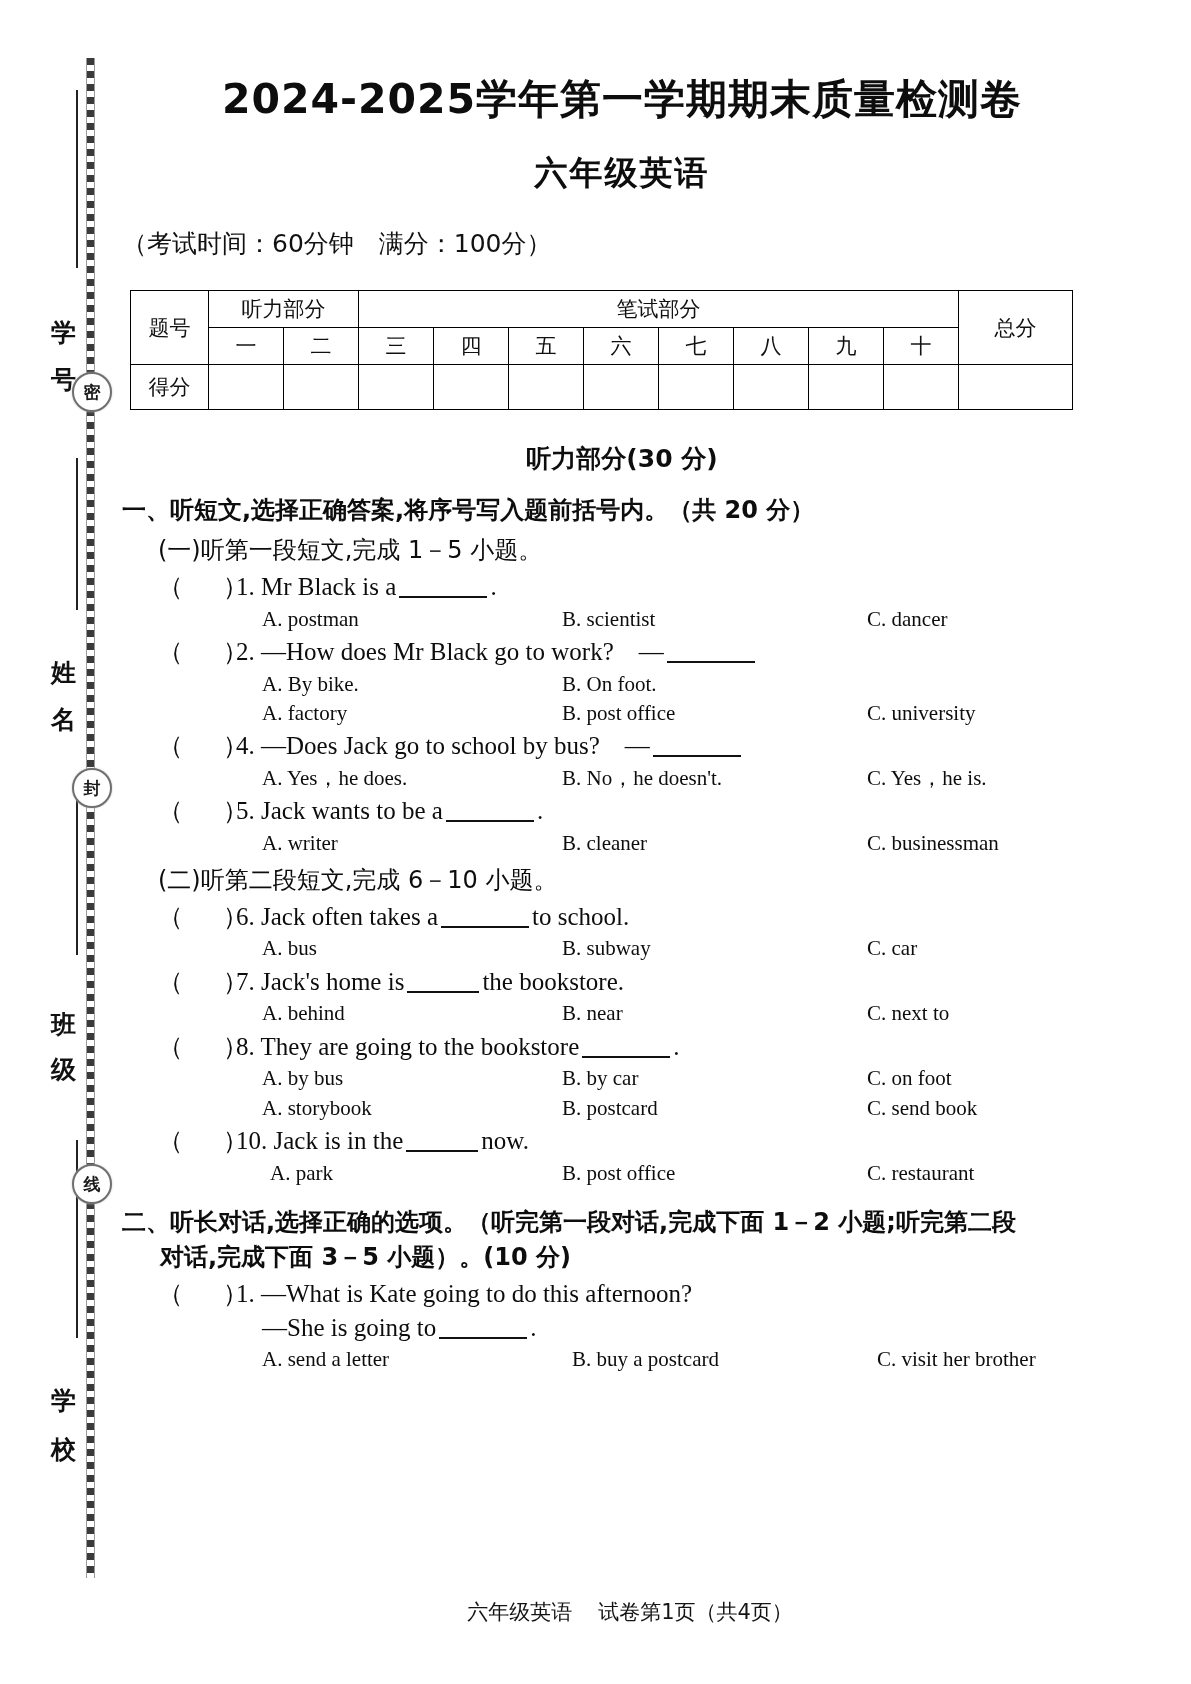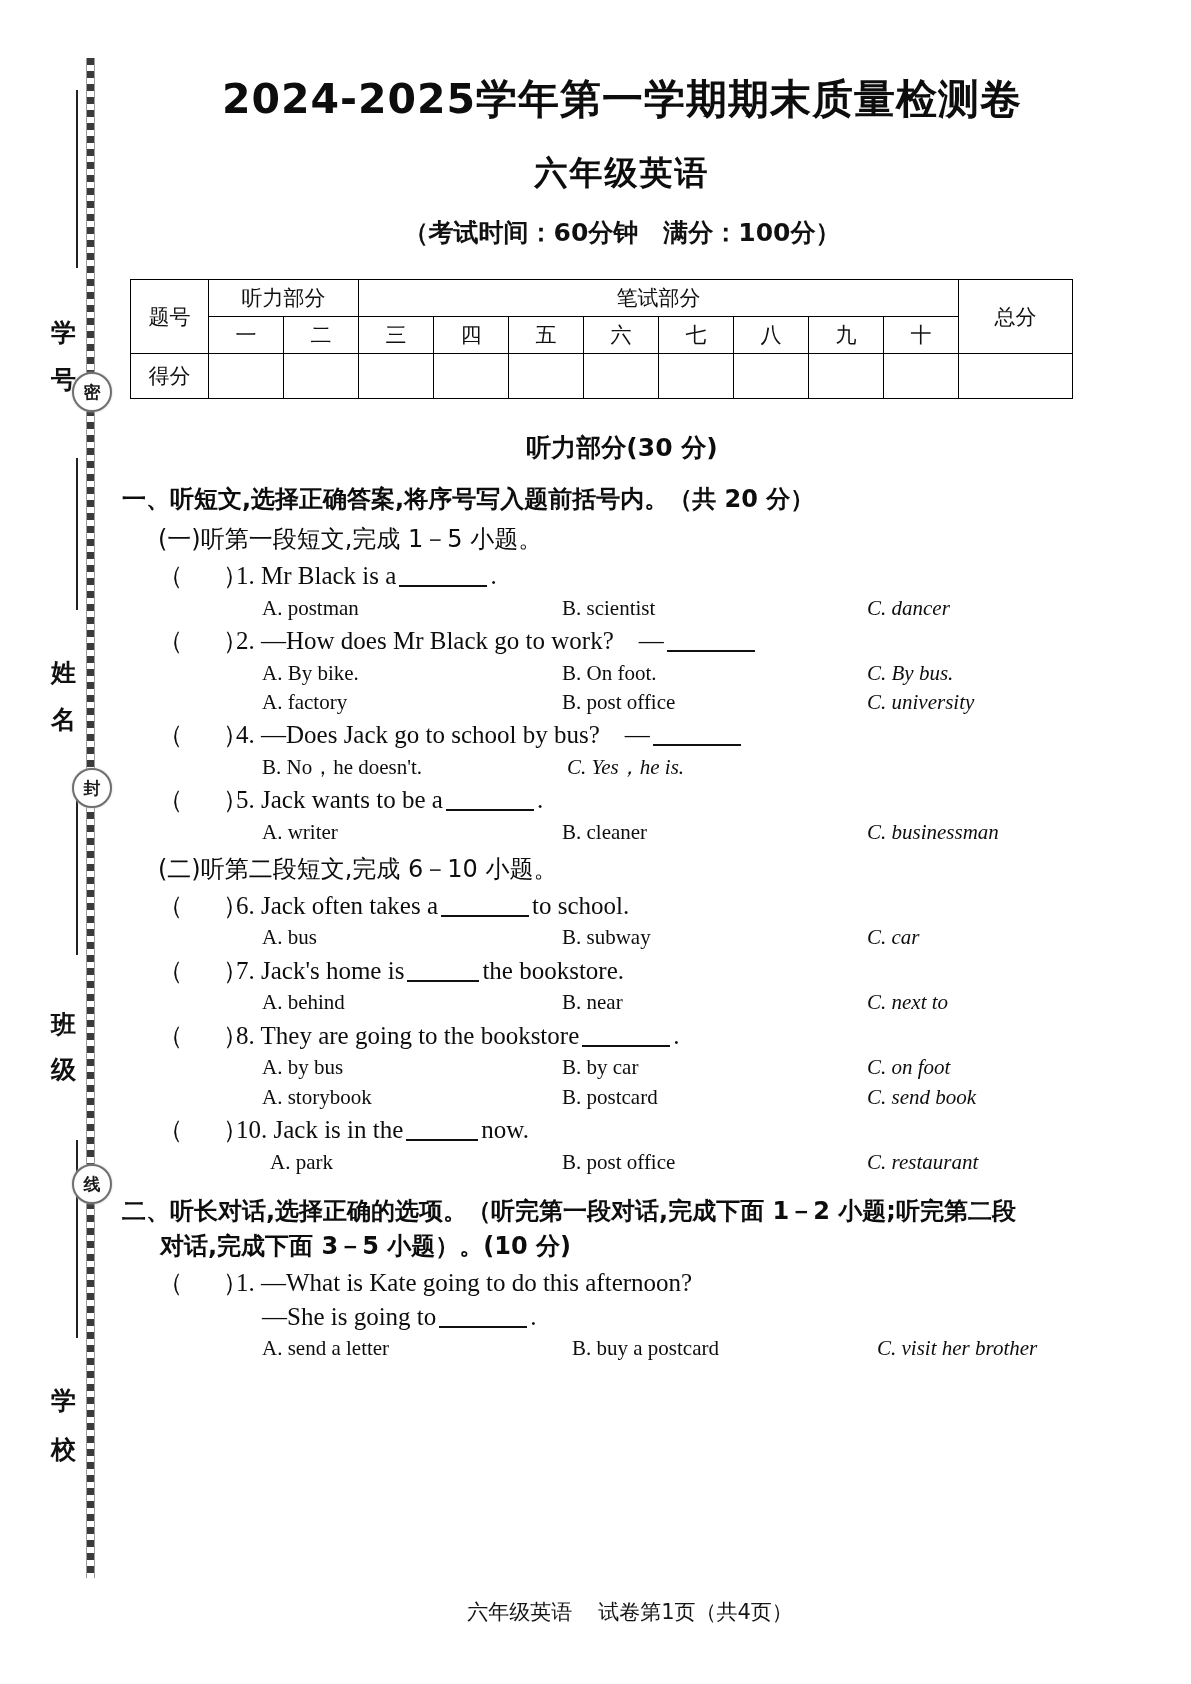--- a/index.html
+++ b/index.html
@@ -111,25 +111,24 @@
   .title-sub {
     margin-top: 24px;
     text-align: center;
     font-family: "DejaVu Sans", sans-serif;
     font-size: 33px;
     font-weight: 700;
     letter-spacing: 2px;
     color: #0d0d0d;
   }
   .title-info {
-    margin-top: 20px;
-    text-align: center;
+    margin-top: 31px;
     font-family: "DejaVu Sans", sans-serif;
     font-size: 25px;
-    font-weight: 700;
+    font-weight: 400;
     color: #111111;
   }
 
   
   table.score-table {
     margin: 30px 0 0 8px;
     border-collapse: collapse;
     width: 942px;
     table-layout: fixed;
   }
@@ -214,21 +213,21 @@
   .opt-row {
     margin-top: 1px;
     margin-left: 140px;
     font-size: 21px;
     line-height: 1.35;
     color: #0d0d0d;
     display: flex;
   }
   .opt-a { width: 300px; flex: 0 0 300px; }
   .opt-b { width: 305px; flex: 0 0 305px; }
-  .opt-c { flex: 1 1 auto; white-space: nowrap; font-style: italic; }
+  .opt-c { flex: 1 1 auto; white-space: nowrap; }
 
   
   .footer {
     position: absolute;
     left: 8px;
     top: 1598px;
     width: 1000px;
     text-align: center;
     font-family: "DejaVu Sans", sans-serif;
     font-size: 21px;
@@ -332,33 +331,33 @@
       <span class="opt-b">B. scientist</span>
       <span class="opt-c">C. dancer</span>
     </div>
 
     <div class="q-stem">
       <span class="q-paren">（<span class="pr">）</span></span><span>2.</span> <span>—How does Mr Black go to work?　—</span><span class="blank"></span>
     </div>
     <div class="opt-row">
       <span class="opt-a">A. By bike.</span>
       <span class="opt-b">B. On foot.</span>
-      <span class="opt-c">C. By bus.</span>
     </div>
 
     <div class="opt-row">
       <span class="opt-a">A. factory</span>
       <span class="opt-b">B. post office</span>
       <span class="opt-c">C. university</span>
     </div>
 
     <div class="q-stem">
       <span class="q-paren">（<span class="pr">）</span></span><span>4.</span> <span>—Does Jack go to school by bus?　—</span><span class="blank"></span>
     </div>
     <div class="opt-row">
+      <span class="opt-a">A. Yes，he does.</span>
       <span class="opt-b">B. No，he doesn't.</span>
       <span class="opt-c">C. Yes，he is.</span>
     </div>
 
     <div class="q-stem">
       <span class="q-paren">（<span class="pr">）</span></span><span>5.</span> <span>Jack wants to be a</span><span class="blank"></span><span>.</span>
     </div>
     <div class="opt-row">
       <span class="opt-a">A. writer</span>
       <span class="opt-b">B. cleaner</span>

